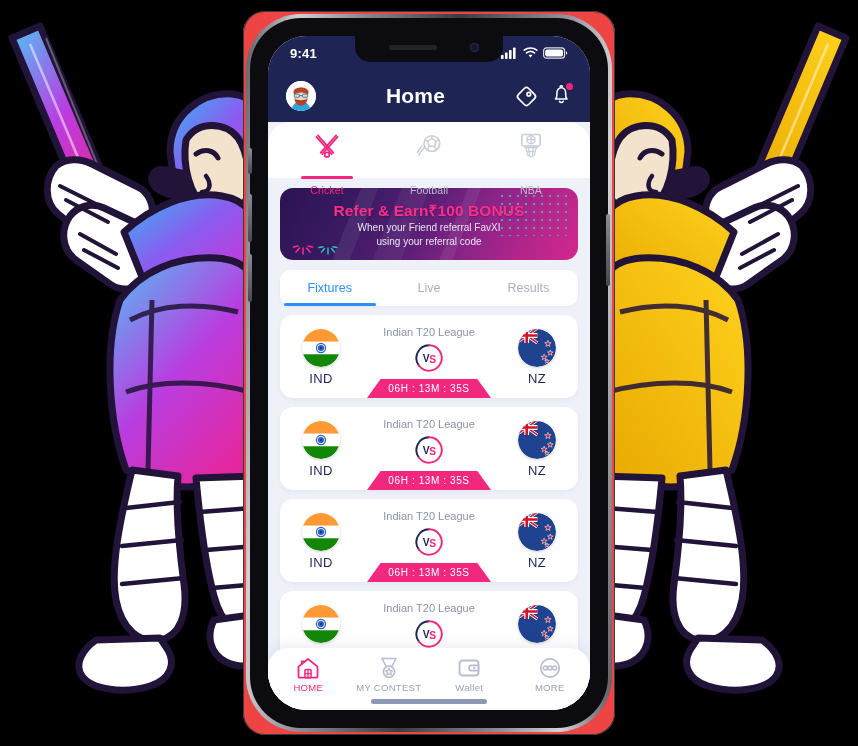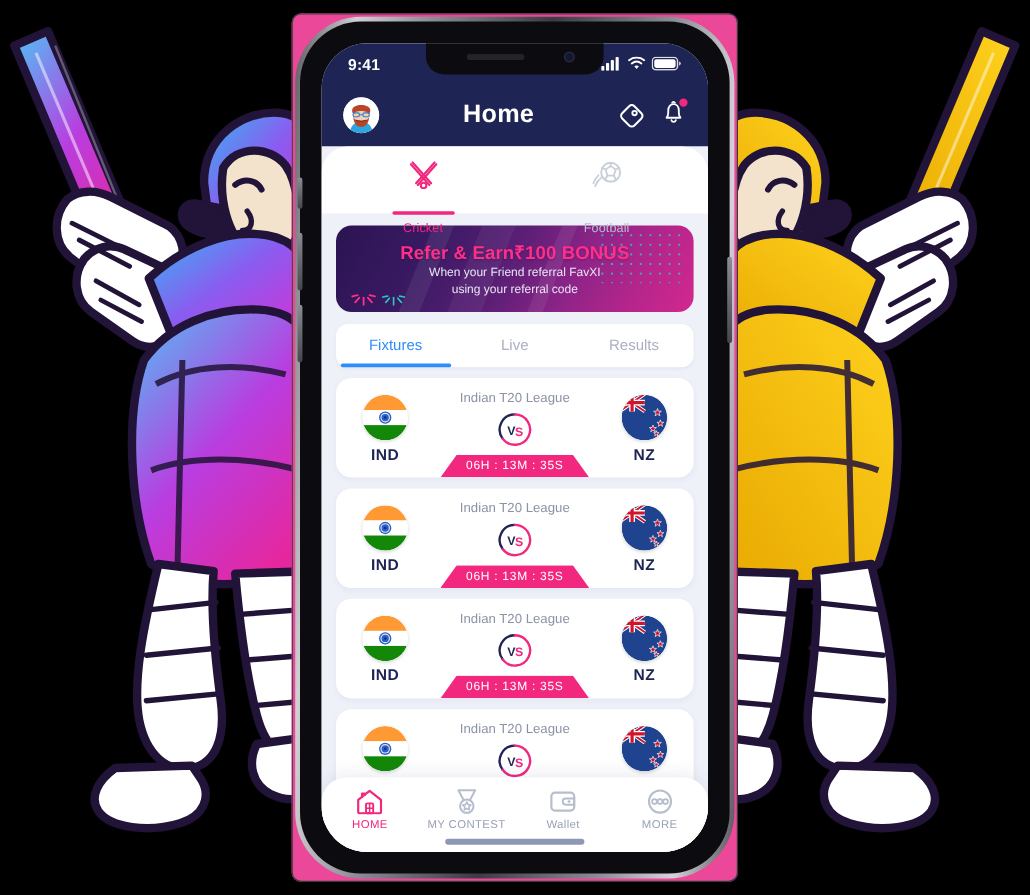--- a/index.html
+++ b/index.html
@@ -11,21 +11,21 @@
 
   
   .mascot{ position:absolute; top:0; height:746px; width:260px; }
   .mascot.left{ left:0; }
   .mascot.right{ right:0; }
   .mascot svg{ width:100%; height:100%; display:block; }
 
   
   .phone{
     position:absolute; left:243px; top:11px; width:372px; height:724px;
-    border-radius:8px; background:#ec4899;
+    border-radius:22px; background:#ef4444;
     box-shadow:0 0 0 1px #3a3a3e inset;
   }
   .phone-band{
     position:absolute; inset:3px; border-radius:55px;
     background:linear-gradient(95deg,#5d5d63 0%,#cfcfd4 12%,#8e8e96 26%,#3b3b41 50%,#8e8e96 74%,#d3d3d8 88%,#55555b 100%);
   }
   .phone-body{
     position:absolute; inset:7px; border-radius:51px; background:#0c0c10;
   }
   .screen{
@@ -157,21 +157,21 @@
     position:relative; background:#fff; border-radius:13px; height:83px;
     margin-bottom:9px; display:flex; align-items:center;
     box-shadow:0 2px 5px rgba(40,60,120,.05); overflow:hidden;
   }
   .team{
     width:82px; display:flex; flex-direction:column; align-items:center; gap:4px;
     padding-top:2px;
   }
   .flag{ width:38px; height:38px; border-radius:50%; overflow:hidden; box-shadow:0 1px 3px rgba(0,0,0,.18); }
   .flag svg{ display:block; width:100%; height:100%; }
-  .team .code{ font-size:13px; font-weight:700; color:#1e2454; letter-spacing:.4px; }
+  .team .code{ font-size:13px; font-weight:400; color:#1e2454; letter-spacing:.4px; }
   .mid{
     flex:1; display:flex; flex-direction:column; align-items:center;
     position:relative; height:100%; padding-top:11px;
   }
   .league{ font-size:11px; color:#8d93a6; }
   .vs{ margin-top:5px; }
   .timer{
     position:absolute; bottom:0; left:50%; transform:translateX(-50%);
     width:124px; height:19px; background:#f2277e; color:#fff;
     font-size:10px; letter-spacing:.6px; display:flex; align-items:center;
@@ -458,20 +458,37 @@
                   </g>
                   <g stroke="#c8ceda" stroke-width="1.5" fill="none" stroke-linecap="round">
                     <path d="M9.5 15 C7 17 5 19.5 3.5 23"></path>
                     <path d="M6.5 13.5 C4.5 15.5 3 18 2 20.5"></path>
                   </g>
                 </svg>
               </span>
               <span class="lbl">Football</span>
             </div>
 
+            <div class="sport">
+              <span class="ico">
+                <svg width="26" height="25" viewBox="0 0 26 26">
+                  <rect x="3.5" y="1.5" width="19" height="12" rx="1.6" fill="none" stroke="#c8ceda" stroke-width="1.7"></rect>
+                  <circle cx="13" cy="7" r="4.2" fill="none" stroke="#c8ceda" stroke-width="1.5"></circle>
+                  <path d="M8.8 7 H17.2 M13 2.8 V11.2" stroke="#c8ceda" stroke-width="1.3"></path>
+                  <path d="M6.5 15 H19.5" stroke="#c8ceda" stroke-width="1.8" stroke-linecap="round"></path>
+                  <g stroke="#c8ceda" stroke-width="1.3" fill="none">
+                    <path d="M7.5 15 L9.5 23 L13 25 L16.5 23 L18.5 15"></path>
+                    <path d="M10.5 15 L11.5 24"></path>
+                      <path d="M15.5 15 L14.5 24"></path>
+                    <path d="M8.6 19 H17.4"></path>
+                  </g>
+                </svg>
+              </span>
+              <span class="lbl">NBA</span>
+            </div>
           </div>
 
           <div class="scrollarea">
 
             <div class="banner">
               <span class="stripe" style="left:22%"></span>
               <span class="stripe" style="left:36%; width:26px; background:rgba(255,255,255,.05)"></span>
               <span class="stripe" style="left:58%; width:12px"></span>
               <span class="dots"></span>
               <svg class="spark s1" width="22" height="20" viewBox="0 0 22 20">

